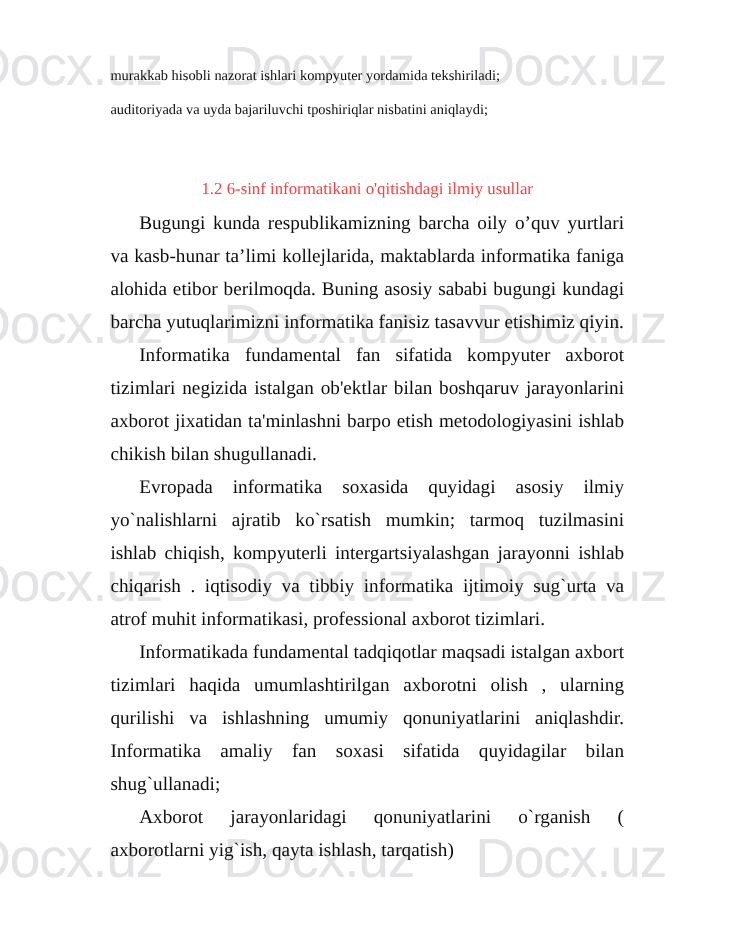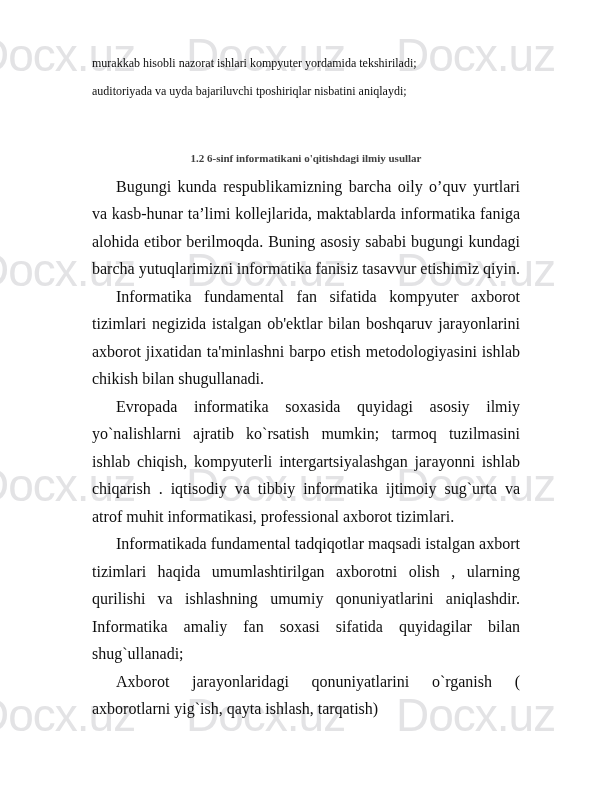--- a/index.html
+++ b/index.html
@@ -60,25 +60,25 @@
   p.bullet {
     margin: 0;
     color: #0d0d0d;
     font-size: 12px;
     line-height: 27.5px;
     text-align: left;
     text-indent: 0;
   }
   h2.heading {
     margin: 0;
-    font-size: 11px;
-    font-weight: bold;
+    font-size: 14px;
+    font-weight: normal;
     text-align: center;
     line-height: 27.5px;
-    color: #404040;
+    color: #ef4444;
   }
   .spacer-sm { height: 27px; }
   .spacer-xs { height: 13px; }
 </style>
 </head>
 <body>
 
 <div class="page">
 
   <div class="watermark-layer">

